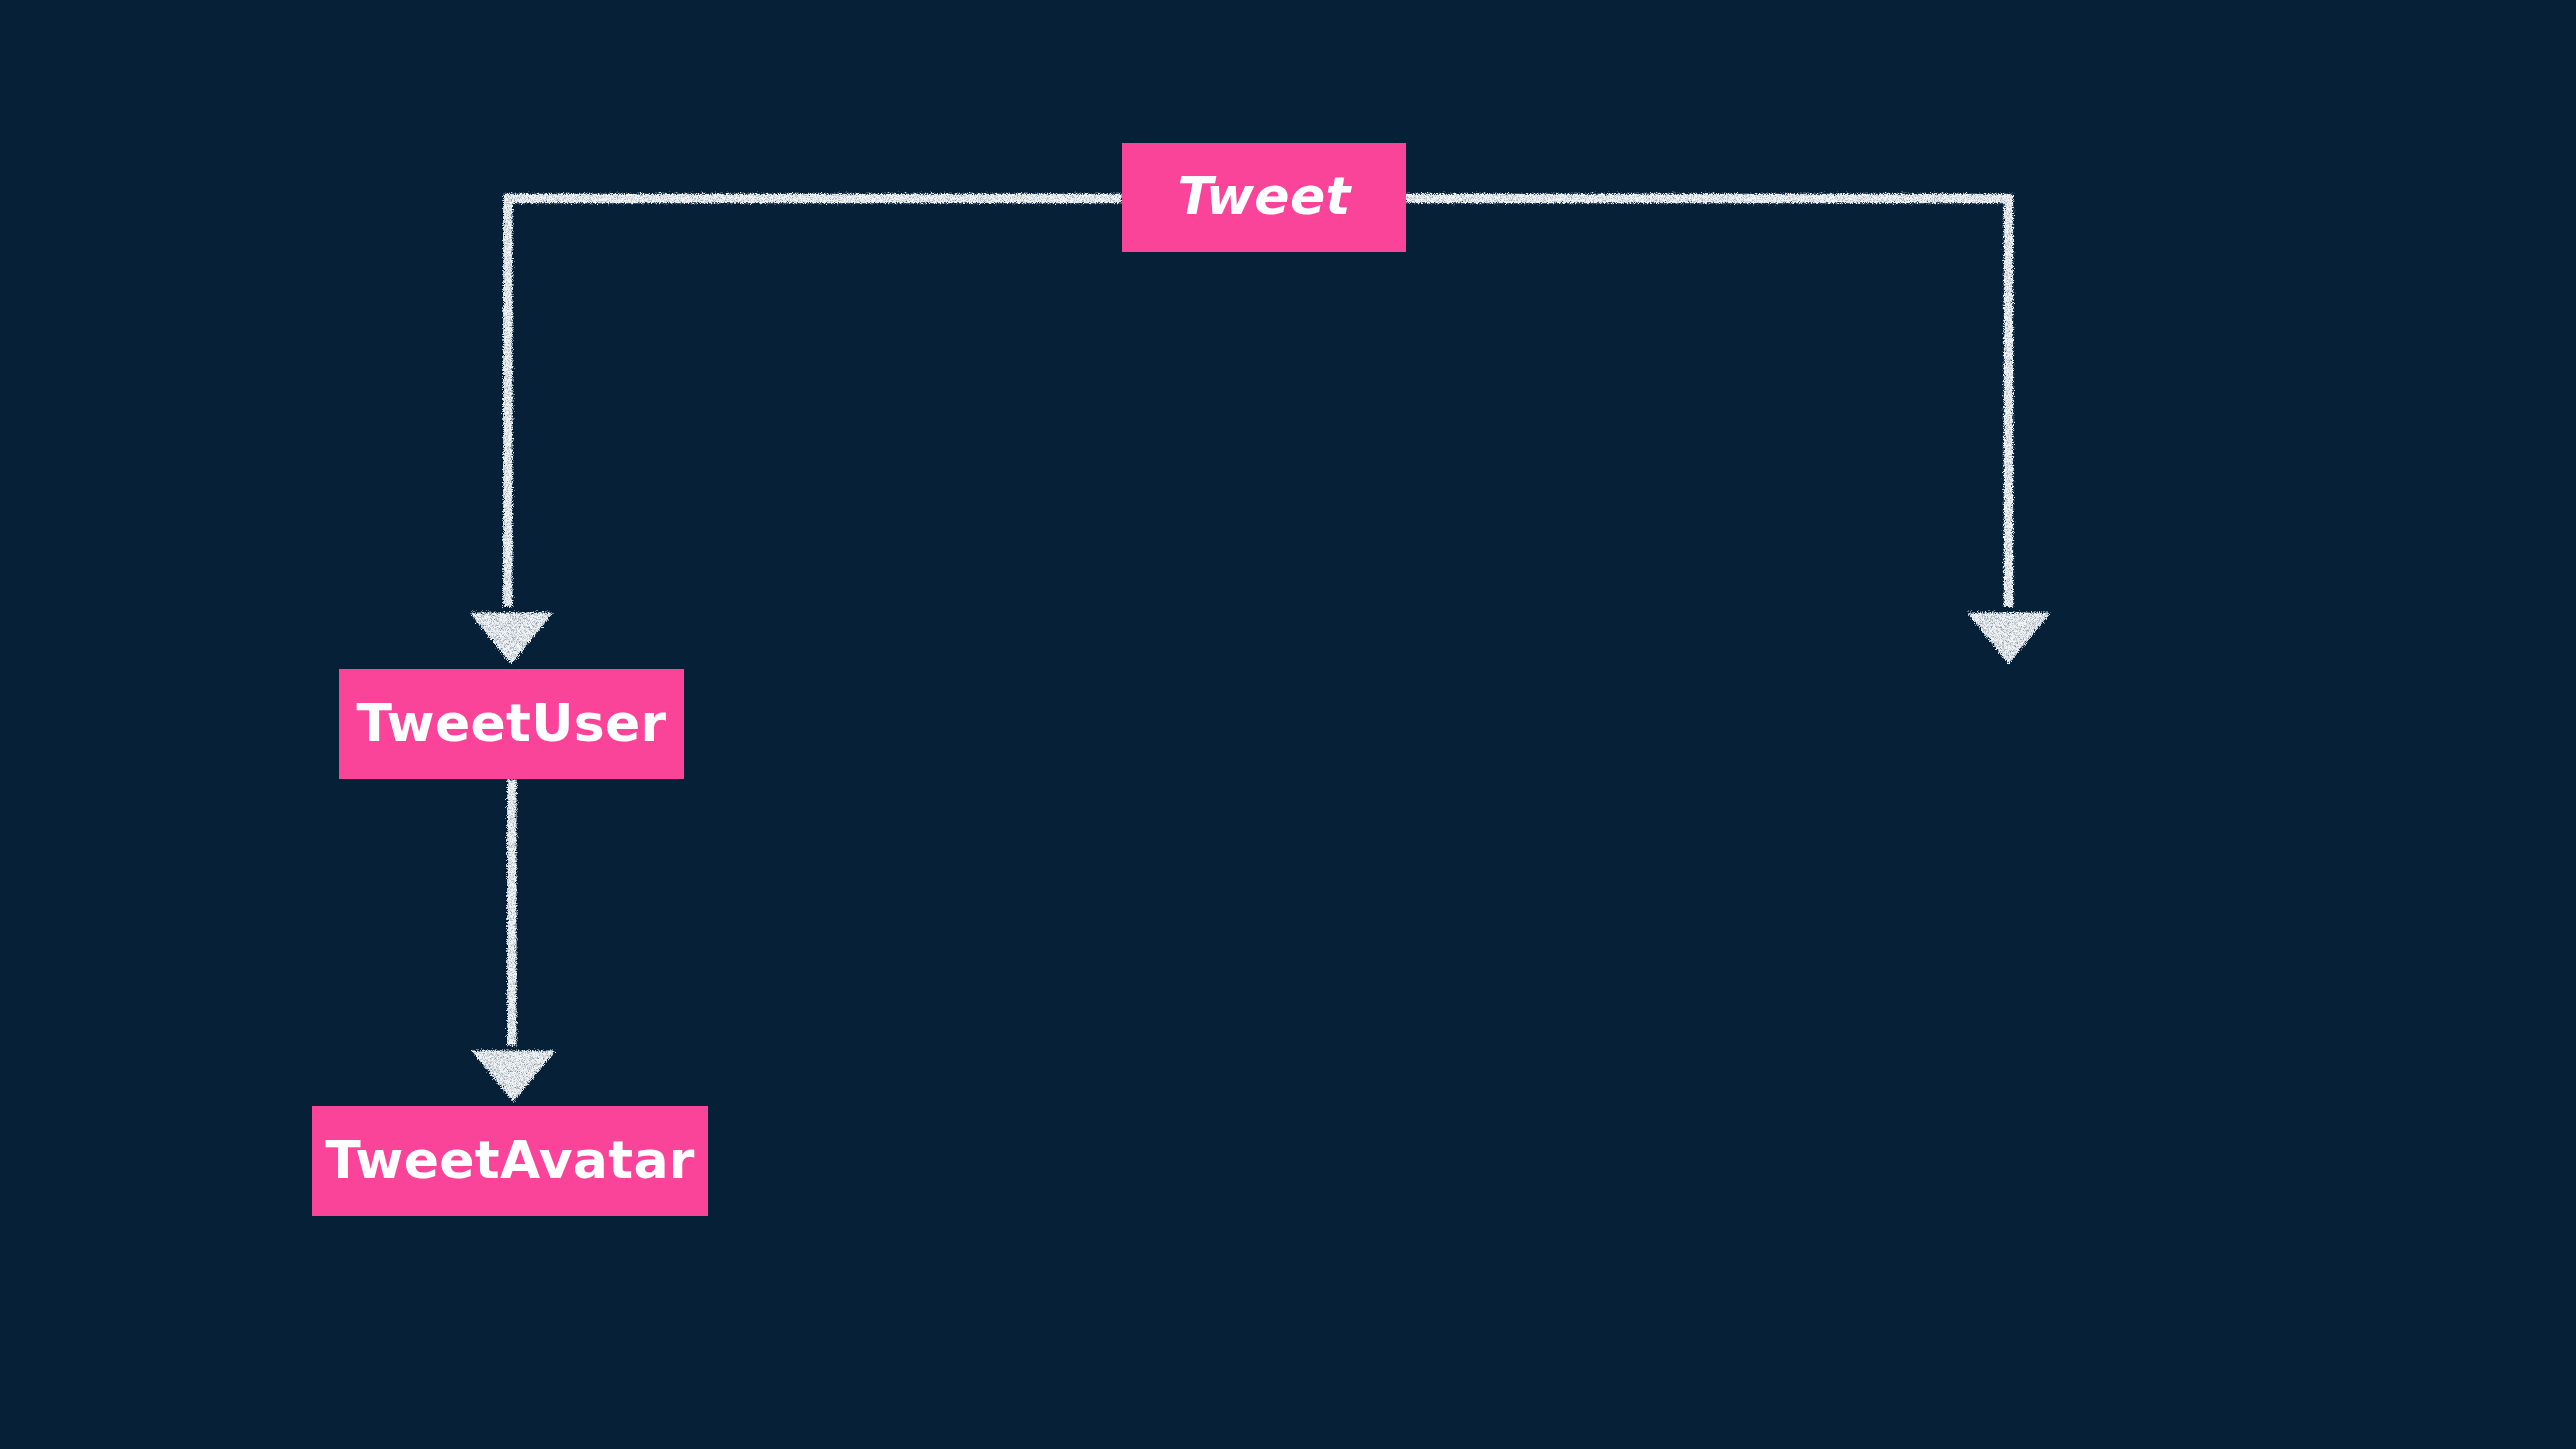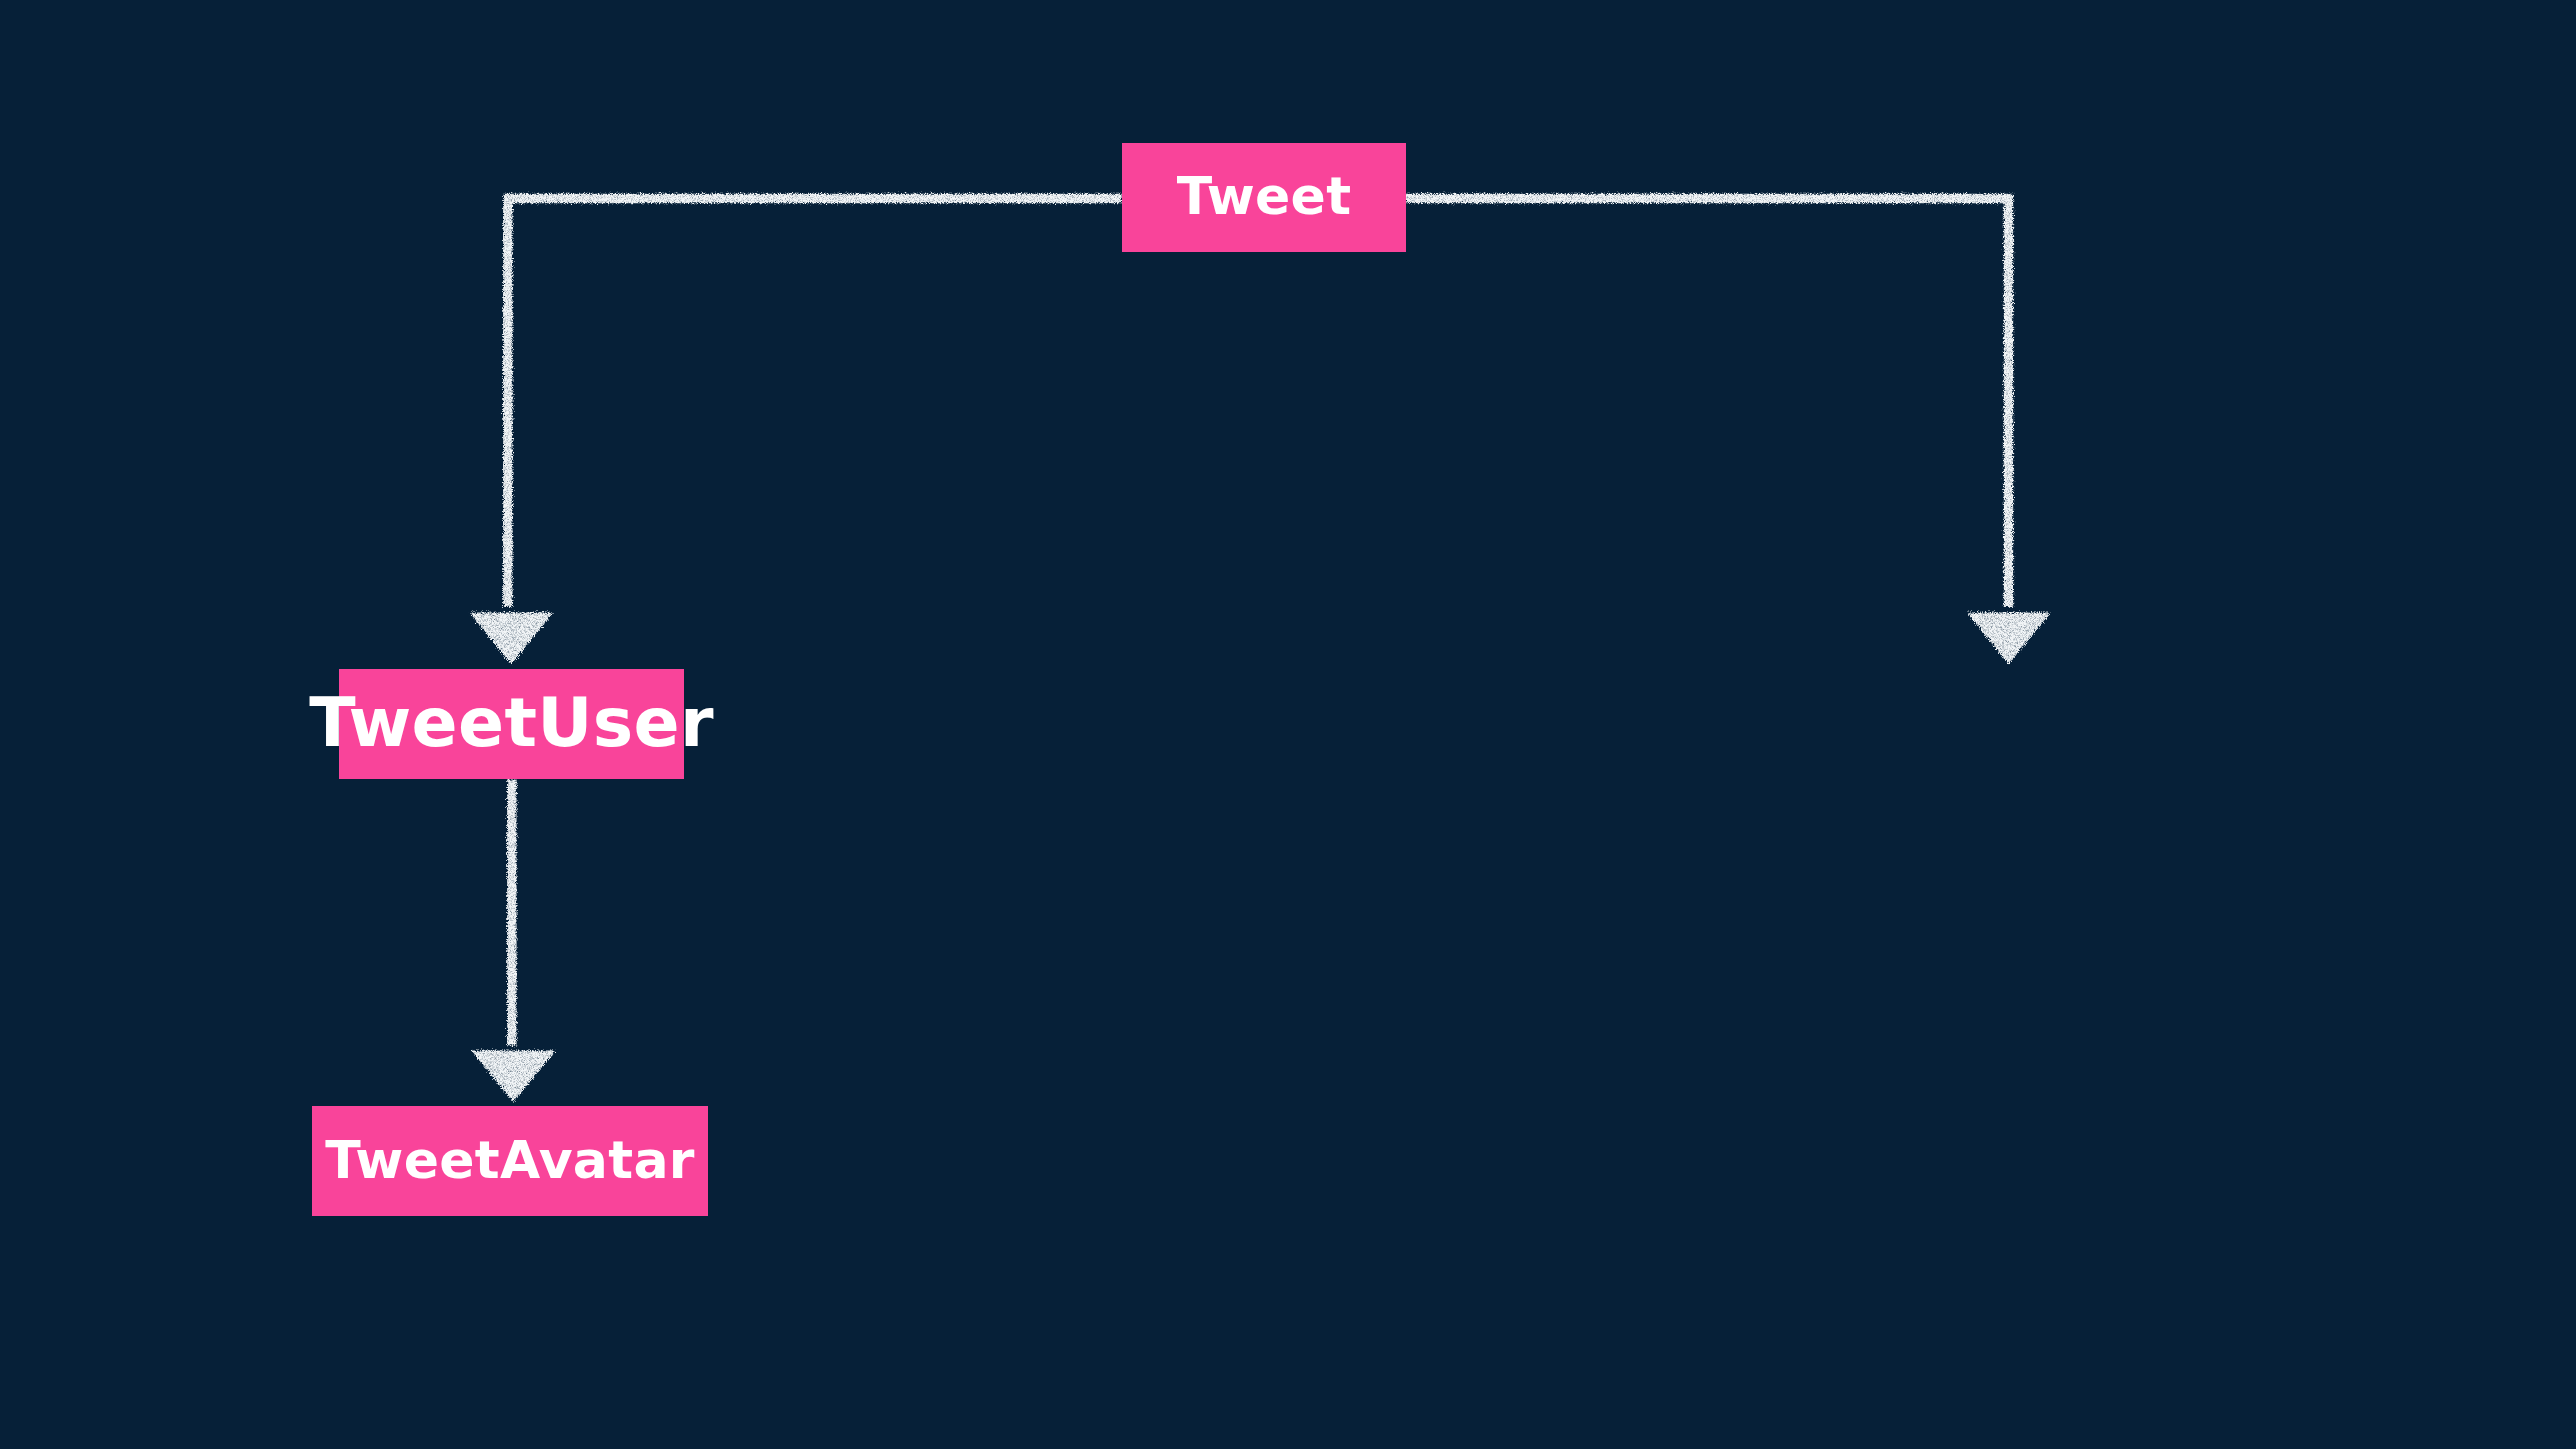--- a/index.html
+++ b/index.html
@@ -39,22 +39,22 @@
     white-space: nowrap;
     box-sizing: border-box;
     z-index: 5;
   }
   .node-label {
     display: block;
     line-height: 1;
     padding-bottom: 2.7px;
   }
   
-  #node-tweet        { left: 1122px; top: 143px;  width: 284px; height: 109px; font-size: 52px; }
-  #node-tweetuser    { left: 339px;  top: 669px;  width: 345px; height: 110px; font-size: 68px; }
+  #node-tweet        { left: 1122px; top: 143px;  width: 284px; height: 109px; font-size: 52px; font-style: italic; }
+  #node-tweetuser    { left: 339px;  top: 669px;  width: 345px; height: 110px; font-size: 52px; }
   #node-tweetdetails { left: 1811px; top: 669px;  width: 396px; height: 110px; font-size: 52px; }
   #node-tweetavatar  { left: 312px;  top: 1106px; width: 396px; height: 110px; font-size: 52px; }
 </style>
 </head>
 <body>
 
 <div id="canvas">
 
   <svg id="edges" viewBox="0 0 3840 2160" width="2576" height="1449" xmlns="http://www.w3.org/2000/svg" aria-hidden="true">
     <defs>

